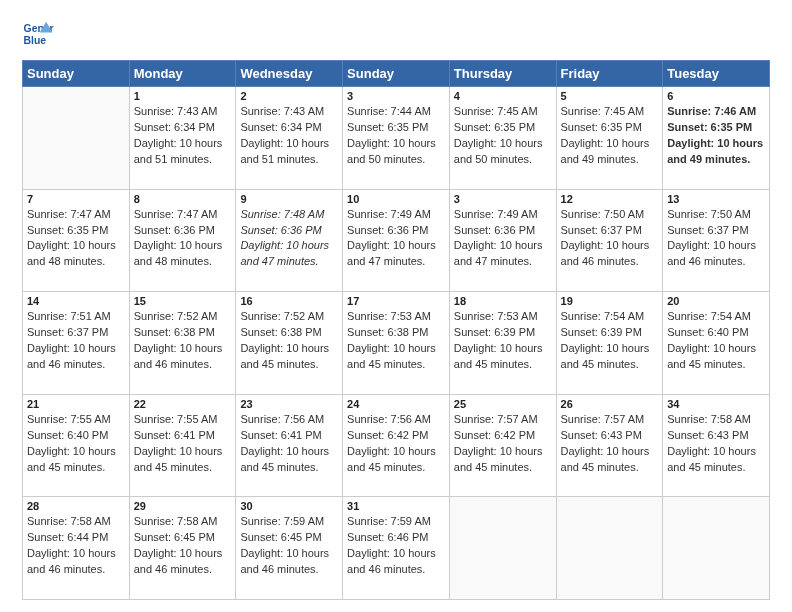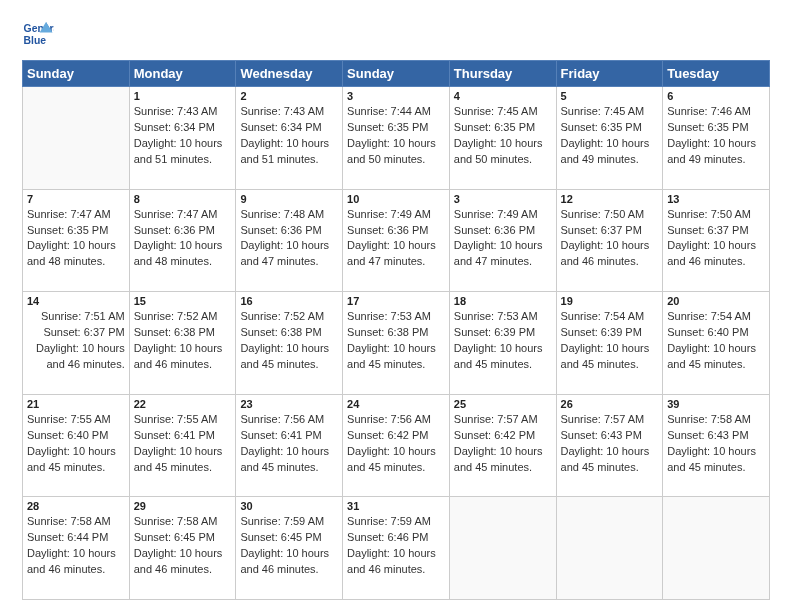--- a/index.html
+++ b/index.html
@@ -152,21 +152,21 @@
           </td>
           <td>
             <span class="day-num">5</span>
             <div class="day-info" style="white-space: pre-line;">Sunrise: 7:45 AM
 Sunset: 6:35 PM
 Daylight: 10 hours
 and 49 minutes.</div>
           </td>
           <td>
             <span class="day-num">6</span>
-            <div class="day-info" style="white-space: pre-line;">Sunrise: 7:46 AM
+            <div class="day-info" style="white-space: pre-line; font-weight: bold;">Sunrise: 7:46 AM
 Sunset: 6:35 PM
 Daylight: 10 hours
 and 49 minutes.</div>
           </td>
         </tr>
         <tr>
           <td>
             <span class="day-num">7</span>
             <div class="day-info" style="white-space: pre-line;">Sunrise: 7:47 AM
 Sunset: 6:35 PM
@@ -175,21 +175,21 @@
           </td>
           <td>
             <span class="day-num">8</span>
             <div class="day-info" style="white-space: pre-line;">Sunrise: 7:47 AM
 Sunset: 6:36 PM
 Daylight: 10 hours
 and 48 minutes.</div>
           </td>
           <td>
             <span class="day-num">9</span>
-            <div class="day-info" style="white-space: pre-line;">Sunrise: 7:48 AM
+            <div class="day-info" style="white-space: pre-line; font-style: italic;">Sunrise: 7:48 AM
 Sunset: 6:36 PM
 Daylight: 10 hours
 and 47 minutes.</div>
           </td>
           <td>
             <span class="day-num">10</span>
             <div class="day-info" style="white-space: pre-line;">Sunrise: 7:49 AM
 Sunset: 6:36 PM
 Daylight: 10 hours
 and 47 minutes.</div>
@@ -212,21 +212,21 @@
             <span class="day-num">13</span>
             <div class="day-info" style="white-space: pre-line;">Sunrise: 7:50 AM
 Sunset: 6:37 PM
 Daylight: 10 hours
 and 46 minutes.</div>
           </td>
         </tr>
         <tr>
           <td>
             <span class="day-num">14</span>
-            <div class="day-info" style="white-space: pre-line; text-align: right;">Sunrise: 7:51 AM
+            <div class="day-info" style="white-space: pre-line;">Sunrise: 7:51 AM
 Sunset: 6:37 PM
 Daylight: 10 hours
 and 46 minutes.</div>
           </td>
           <td>
             <span class="day-num">15</span>
             <div class="day-info" style="white-space: pre-line;">Sunrise: 7:52 AM
 Sunset: 6:38 PM
 Daylight: 10 hours
 and 46 minutes.</div>
@@ -304,21 +304,21 @@
 and 45 minutes.</div>
           </td>
           <td>
             <span class="day-num">26</span>
             <div class="day-info" style="white-space: pre-line;">Sunrise: 7:57 AM
 Sunset: 6:43 PM
 Daylight: 10 hours
 and 45 minutes.</div>
           </td>
           <td>
-            <span class="day-num">39</span>
+            <span class="day-num">34</span>
             <div class="day-info" style="white-space: pre-line;">Sunrise: 7:58 AM
 Sunset: 6:43 PM
 Daylight: 10 hours
 and 45 minutes.</div>
           </td>
         </tr>
         <tr>
           <td>
             <span class="day-num">28</span>
             <div class="day-info" style="white-space: pre-line;">Sunrise: 7:58 AM

